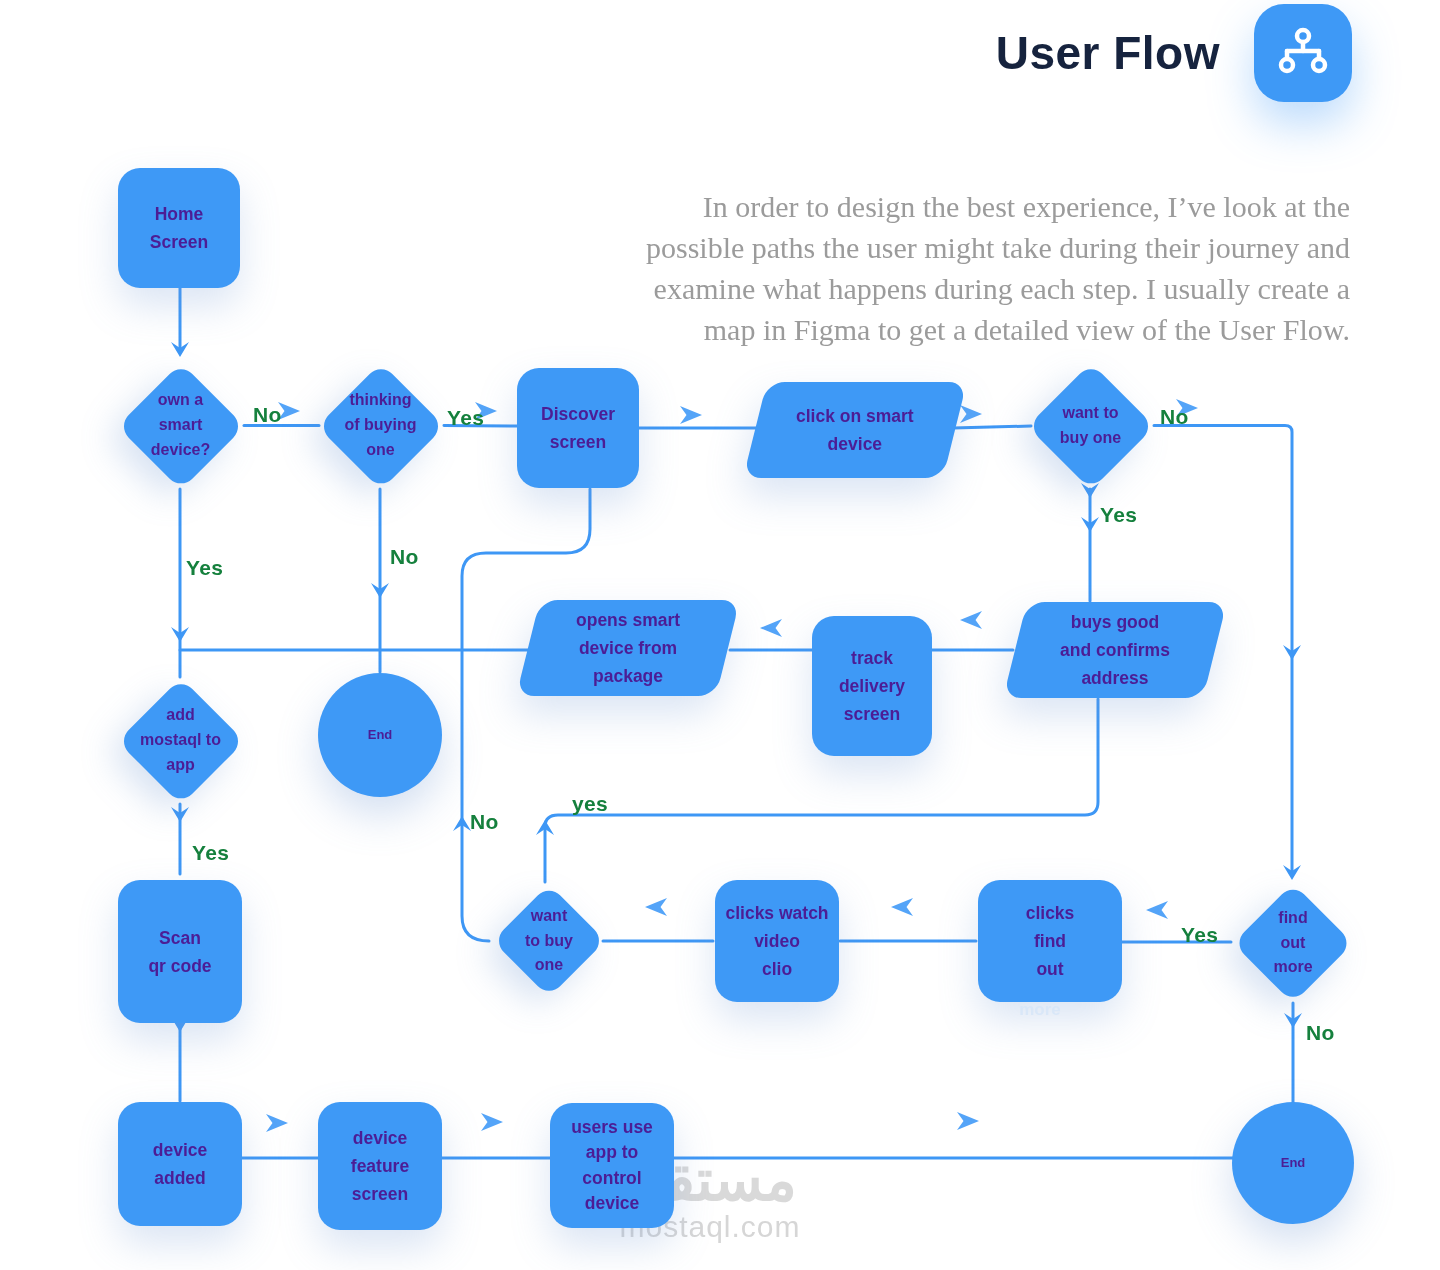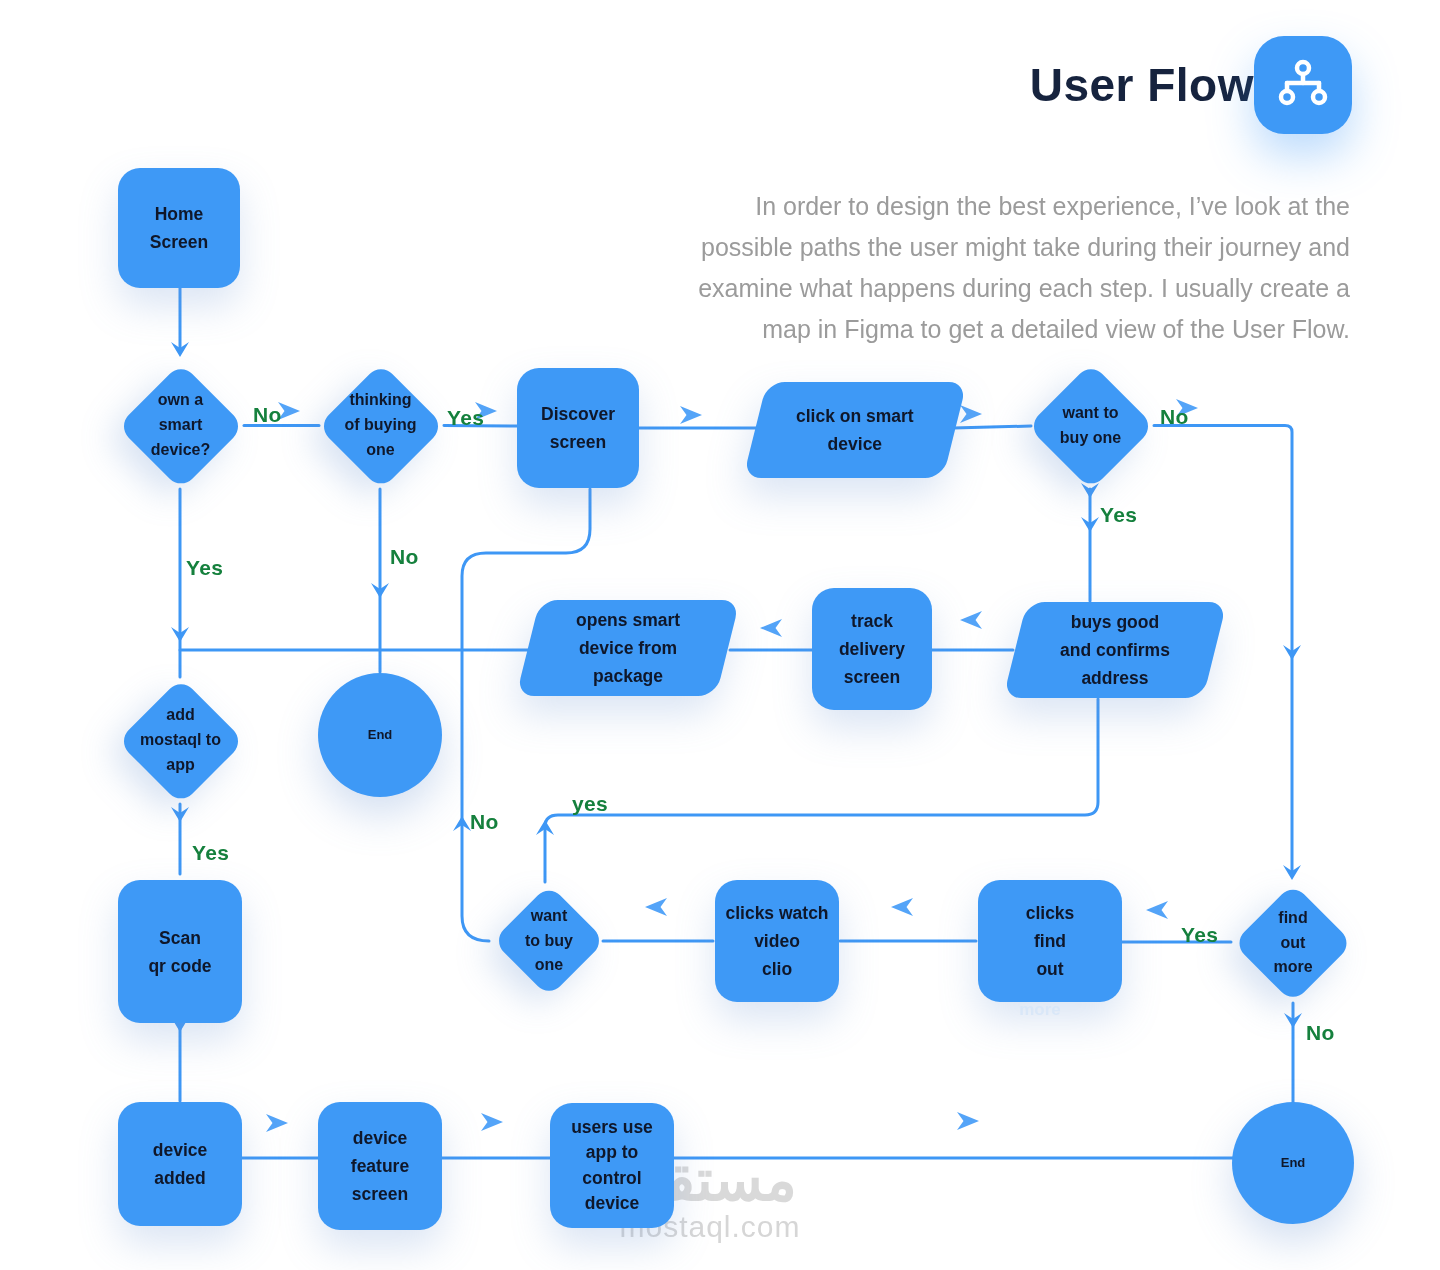--- a/index.html
+++ b/index.html
@@ -5,51 +5,51 @@
   * { margin:0; padding:0; box-sizing:border-box; }
   html,body { background:#ffffff; }
   body { font-family:"Liberation Sans", sans-serif; }
   #canvas {
     position:relative; width:1440px; height:1270px;
     background:#ffffff; overflow:hidden;
   }
 
   
   .header {
-    position:absolute; top:36px; right:88px;
-    display:flex; align-items:center; z-index:6;
+    position:absolute; top:4px; right:88px;
+    display:flex; align-items:center; gap:34px; z-index:6;
   }
   .page-title {
     font-size:46px; font-weight:700; color:#16233E; letter-spacing:0.5px;
   }
   .title-icon {
     width:98px; height:98px; border-radius:30px; background:#3E99F6;
     display:flex; align-items:center; justify-content:center;
     box-shadow:0 22px 45px rgba(62,153,246,0.35);
   }
 
   
   .intro {
     position:absolute; top:186px; right:90px; width:780px;
     text-align:right; z-index:6;
-    font-size:25px; line-height:41px; color:#9B9B9B; font-weight:400;
+    font-size:30px; line-height:41px; color:#9B9B9B; font-weight:400;font-family:Liberation Serif, serif;
   }
 
   
   .watermark { position:absolute; z-index:1; color:#D3D3D3; text-align:center; }
   .wm-arabic { left:598px; top:1146px; width:224px; font-size:58px; font-weight:700; opacity:.85; }
   .wm-latin  { left:598px; top:1210px; width:224px; font-size:30px; letter-spacing:1px; color:#D6D6D6; }
 
   
   svg.connectors { position:absolute; left:0; top:0; z-index:2; }
 
   
   .node { position:absolute; z-index:3; display:flex; align-items:center; justify-content:center; }
   .nlabel {
-    position:relative; z-index:2; color:#0f172a; text-align:center;
+    position:relative; z-index:2; color:#4c1d95; text-align:center;
     white-space:pre-line; font-weight:600;
     font-size:17.5px; line-height:1.6;
   }
   .rect {
     background:#3E99F6; border-radius:22px;
     box-shadow:0 18px 38px rgba(110,150,210,0.25);
   }
   .circle {
     background:#3E99F6; border-radius:50%;
     box-shadow:0 18px 42px rgba(110,150,210,0.3);
@@ -188,21 +188,21 @@
     <span class="nlabel">want to
 buy one</span>
   </div>
 
   <div class="node para" style="left:528px;top:600px;width:200px;height:96px">
     <span class="nlabel">opens smart
 device from
 package</span>
   </div>
 
-  <div class="node rect" style="left:812px;top:588px;width:120px;height:122px">
+  <div class="node rect" style="left:812px;top:616px;width:120px;height:140px">
     <span class="nlabel">track
 delivery
 screen</span>
   </div>
 
   <div class="node para" style="left:1015px;top:602px;width:200px;height:96px">
     <span class="nlabel">buys good
 and confirms
 address</span>
   </div>

